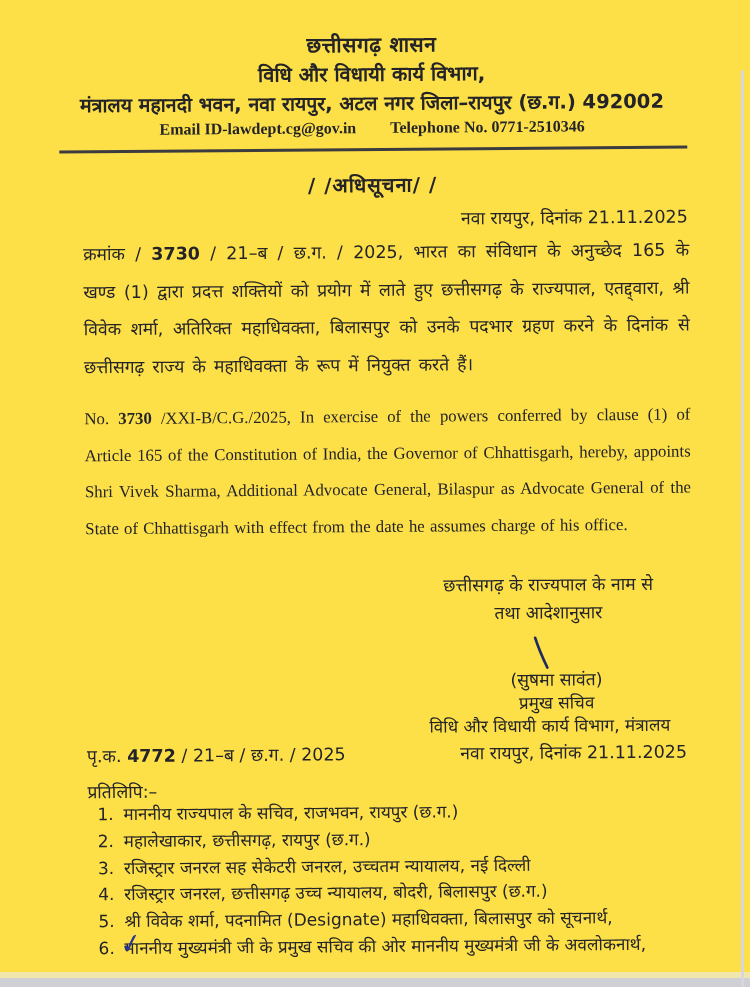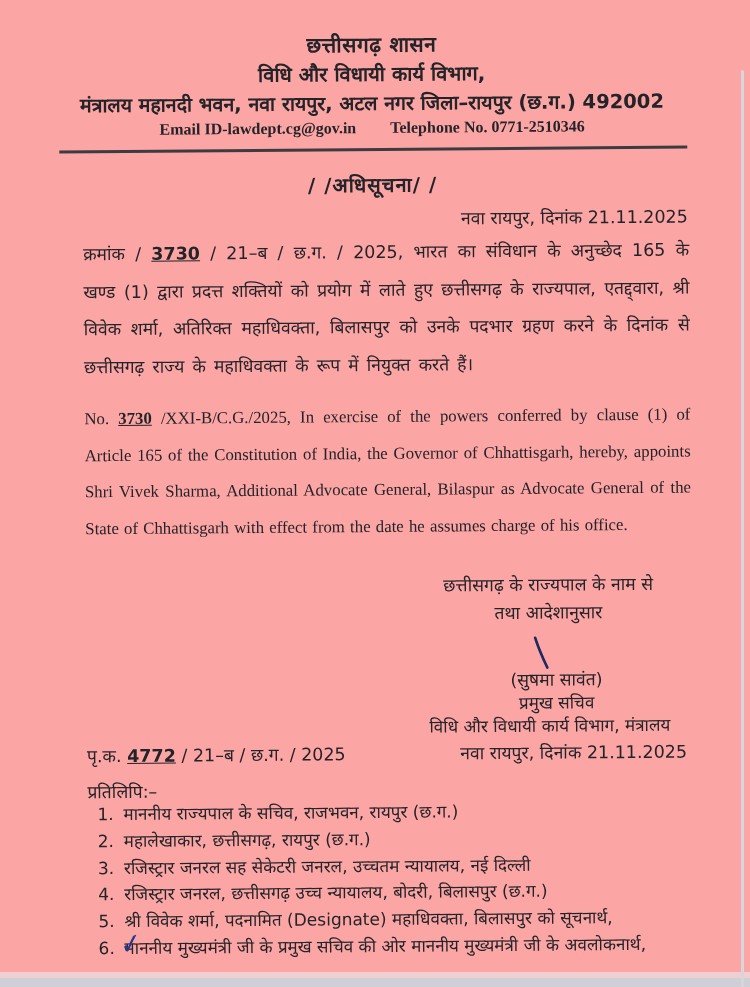--- a/index.html
+++ b/index.html
@@ -1,22 +1,22 @@
 <!DOCTYPE html>
 <html><head>
 <meta charset="utf-8">
 <style>
   html,body{margin:0;padding:0;background:#ececef;}
-  .photo{position:relative;width:750px;height:987px;background:#fca5a5;overflow:hidden;
+  .photo{position:relative;width:750px;height:987px;background:#fde047;overflow:hidden;
          font-family:"DejaVu Sans",sans-serif;color:#242428;}
   .sheet{position:absolute;left:0;top:0;width:750px;height:987px;transform:rotate(-0.45deg);}
   .abs{position:absolute;}
   .center{text-align:center;}
   .right{text-align:right;}
-  .b{font-weight:700;text-decoration:underline;}
+  .b{font-weight:700;}
   .serif{font-family:"Liberation Serif","DejaVu Serif",serif;}
 
   .hdr1{left:0;top:30px;width:750px;font-size:21px;font-weight:700;letter-spacing:.5px;}
   .hdr2{left:0;top:60px;width:750px;font-size:20px;font-weight:700;}
   .hdr3{left:0;top:89px;width:750px;font-size:19.5px;font-weight:700;}
   .contact{left:0;top:119px;width:750px;font-size:16px;font-weight:700;}
   .contact .gap{display:inline-block;width:34px;}
   .rule{left:62px;top:148px;width:628px;height:2.5px;background:#3c3c40;}
 
   .title{left:0;top:171px;width:750px;font-size:20px;font-weight:700;letter-spacing:1px;}

